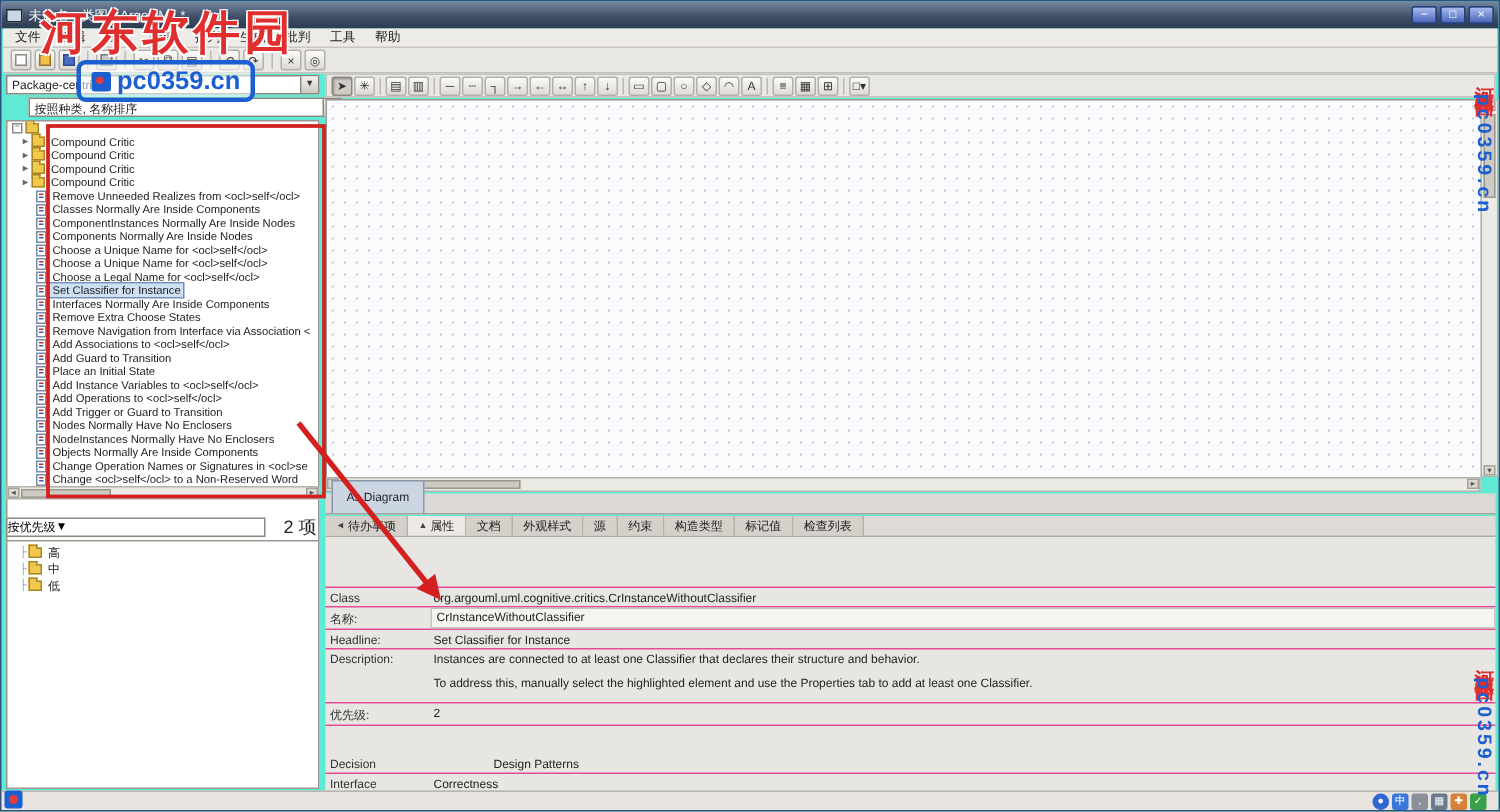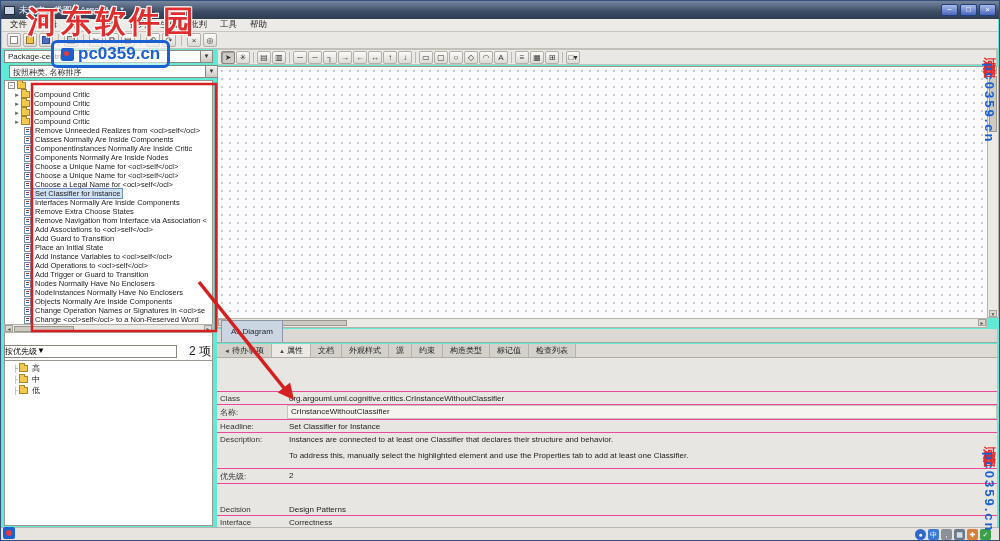--- a/index.html
+++ b/index.html
@@ -23,21 +23,21 @@
   .ic-open-file i{background:#f0c24a;border-color:#97712a;}
   .ic-save-file i{background:#4e6cc0;border-color:#2c4a9c;}
   .ic-print i{background:#c9c9c9;border-color:#777;}
   .tb-sep{width:1px;height:12px;background:#bcb9b3;margin:0 3px;}
 
   
   .combo{position:absolute;height:13px;display:flex;background:#fff;border:1px solid #8a877f;font-size:8px;color:#222;}
   .combo .cval{flex:1;padding:1px 3px;white-space:nowrap;overflow:hidden;}
   .combo .cbtn{width:12px;background:linear-gradient(#f4f2ee,#cdcac4);border-left:1px solid #8a877f;font-size:6px;text-align:center;line-height:11px;color:#333;}
   #combo-perspective{left:3px;top:49px;width:209px;}
-  #combo-order{left:8px;top:64px;width:209px;}
+  #combo-order{left:18px;top:64px;width:209px;}
 
   .tree{position:absolute;left:3px;top:79px;width:209px;height:312px;background:#fff;border:1px solid #9a9790;overflow:hidden;font-size:7.5px;color:#1c1c1c;}
   .tree-row{display:flex;align-items:center;height:9px;white-space:nowrap;}
   .exp-box{width:7px;height:7px;border:1px solid #8a8a8a;background:#fff;font-size:6px;line-height:5px;text-align:center;color:#444;margin:0 2px 0 3px;flex:none;}
   .exp-arrow{font-size:6px;color:#666;margin:0 1px 0 9px;flex:none;}
   .folder-ic{width:9px;height:7px;background:#f2c94c;border:1px solid #a8862a;position:relative;margin-right:2px;flex:none;}
   .folder-ic::before{content:"";position:absolute;left:-1px;top:-3px;width:4px;height:2px;background:#f2c94c;border:1px solid #a8862a;border-bottom:none;}
   .doc-ic{width:7px;height:8px;background:#fff;border:1px solid #7a8aa8;margin:0 2px 0 19px;position:relative;flex:none;}
   .doc-ic::before{content:"";position:absolute;left:1px;top:1px;right:1px;height:1px;background:#b03434;}
   .doc-ic::after{content:"";position:absolute;left:1px;top:3px;right:1px;height:1px;background:#3b5bb0;}
@@ -77,21 +77,21 @@
 
   
   .fields{position:absolute;left:216px;top:357px;right:2px;bottom:13px;background:#e8e6e2;font-size:8px;color:#222;}
   .fspacer{height:33px;}
   .frow{display:flex;border-top:1px solid #ec4899;min-height:12px;}
   .flabel{width:70px;flex:none;padding:2px 2px 1px 3px;color:#333;}
   .fvalue{flex:1;padding:2px 3px 1px 2px;white-space:nowrap;overflow:hidden;}
   .fvalue.edit{background:#f6f4ee;outline:1px solid #c6c3bb;margin:1px;padding:1px 3px;}
   .fvalue.multi{white-space:normal;}
   .desc-gap{height:7px;}
-  .val-offset{margin-top:13px;}
+  .val-offset{margin-top:13px;margin-left:40px;}
 
   
   .statusbar{position:absolute;left:0;bottom:0;right:0;height:13px;background:#e7e4df;border-top:1px solid #b8b5b0;display:flex;align-items:center;justify-content:flex-end;gap:2px;padding:0 8px;}
   .sb-ic{width:11px;height:11px;border-radius:2px;color:#fff;font-size:7px;line-height:11px;text-align:center;}
   .sb-ic.round{border-radius:50%;}
 
   
   .anno{position:absolute;left:0;top:0;z-index:40;pointer-events:none;}
 
   
@@ -198,21 +198,21 @@
       <div class="tree-row">
         <span class="doc-ic"></span>
         <span class="tree-label">Remove Unneeded Realizes from &lt;ocl&gt;self&lt;/ocl&gt;</span>
       </div>
       <div class="tree-row">
         <span class="doc-ic"></span>
         <span class="tree-label">Classes Normally Are Inside Components</span>
       </div>
       <div class="tree-row">
         <span class="doc-ic"></span>
-        <span class="tree-label">ComponentInstances Normally Are Inside Critic</span>
+        <span class="tree-label">ComponentInstances Normally Are Inside Nodes</span>
       </div>
       <div class="tree-row">
         <span class="doc-ic"></span>
         <span class="tree-label">Components Normally Are Inside Nodes</span>
       </div>
       <div class="tree-row">
         <span class="doc-ic"></span>
         <span class="tree-label">Choose a Unique Name for &lt;ocl&gt;self&lt;/ocl&gt;</span>
       </div>
       <div class="tree-row">

